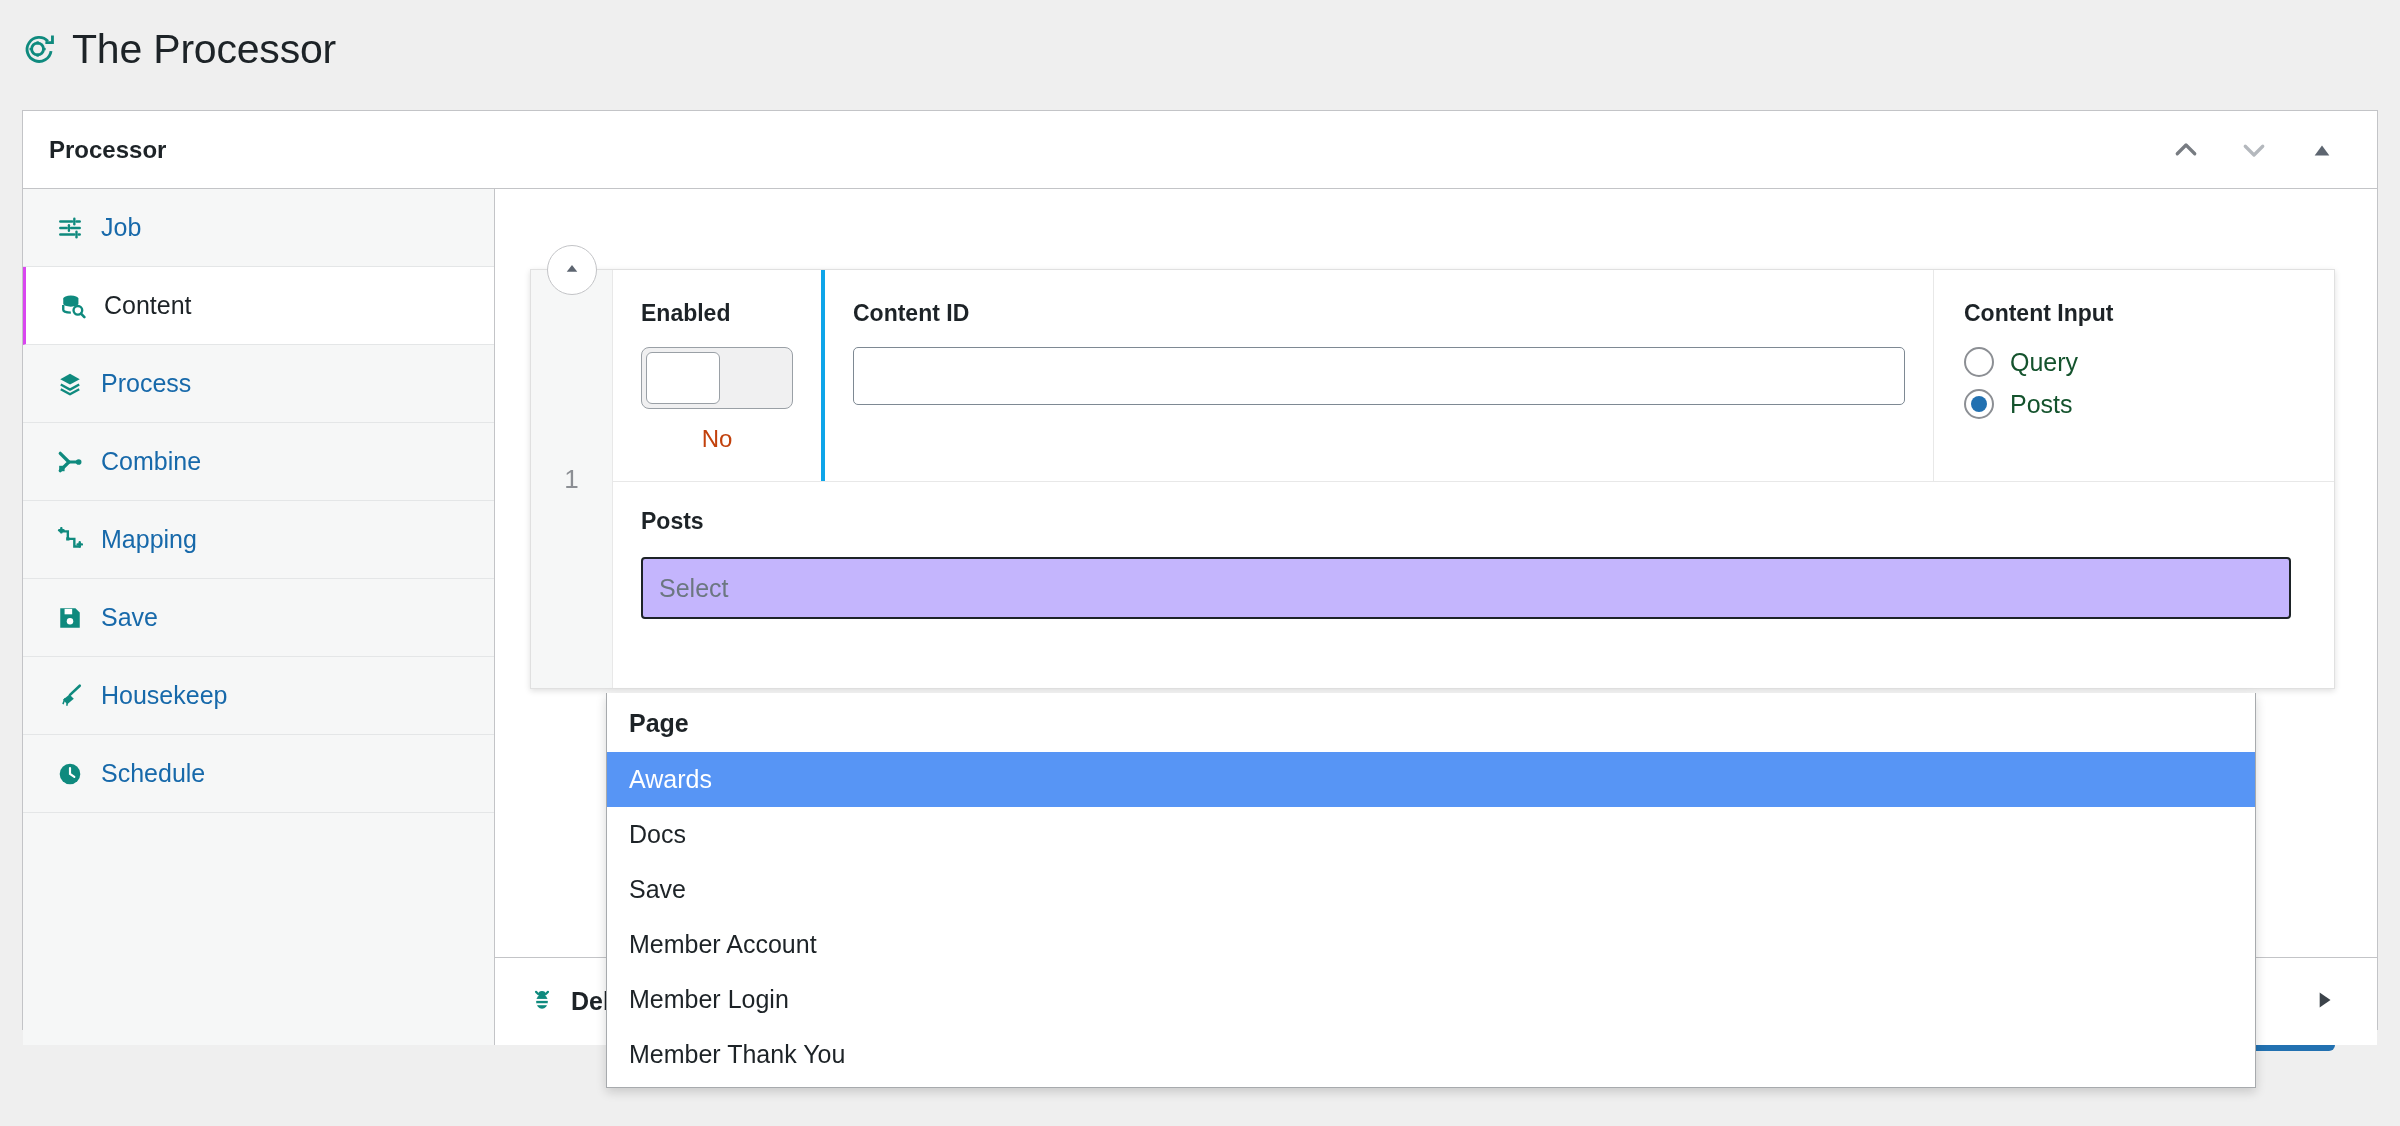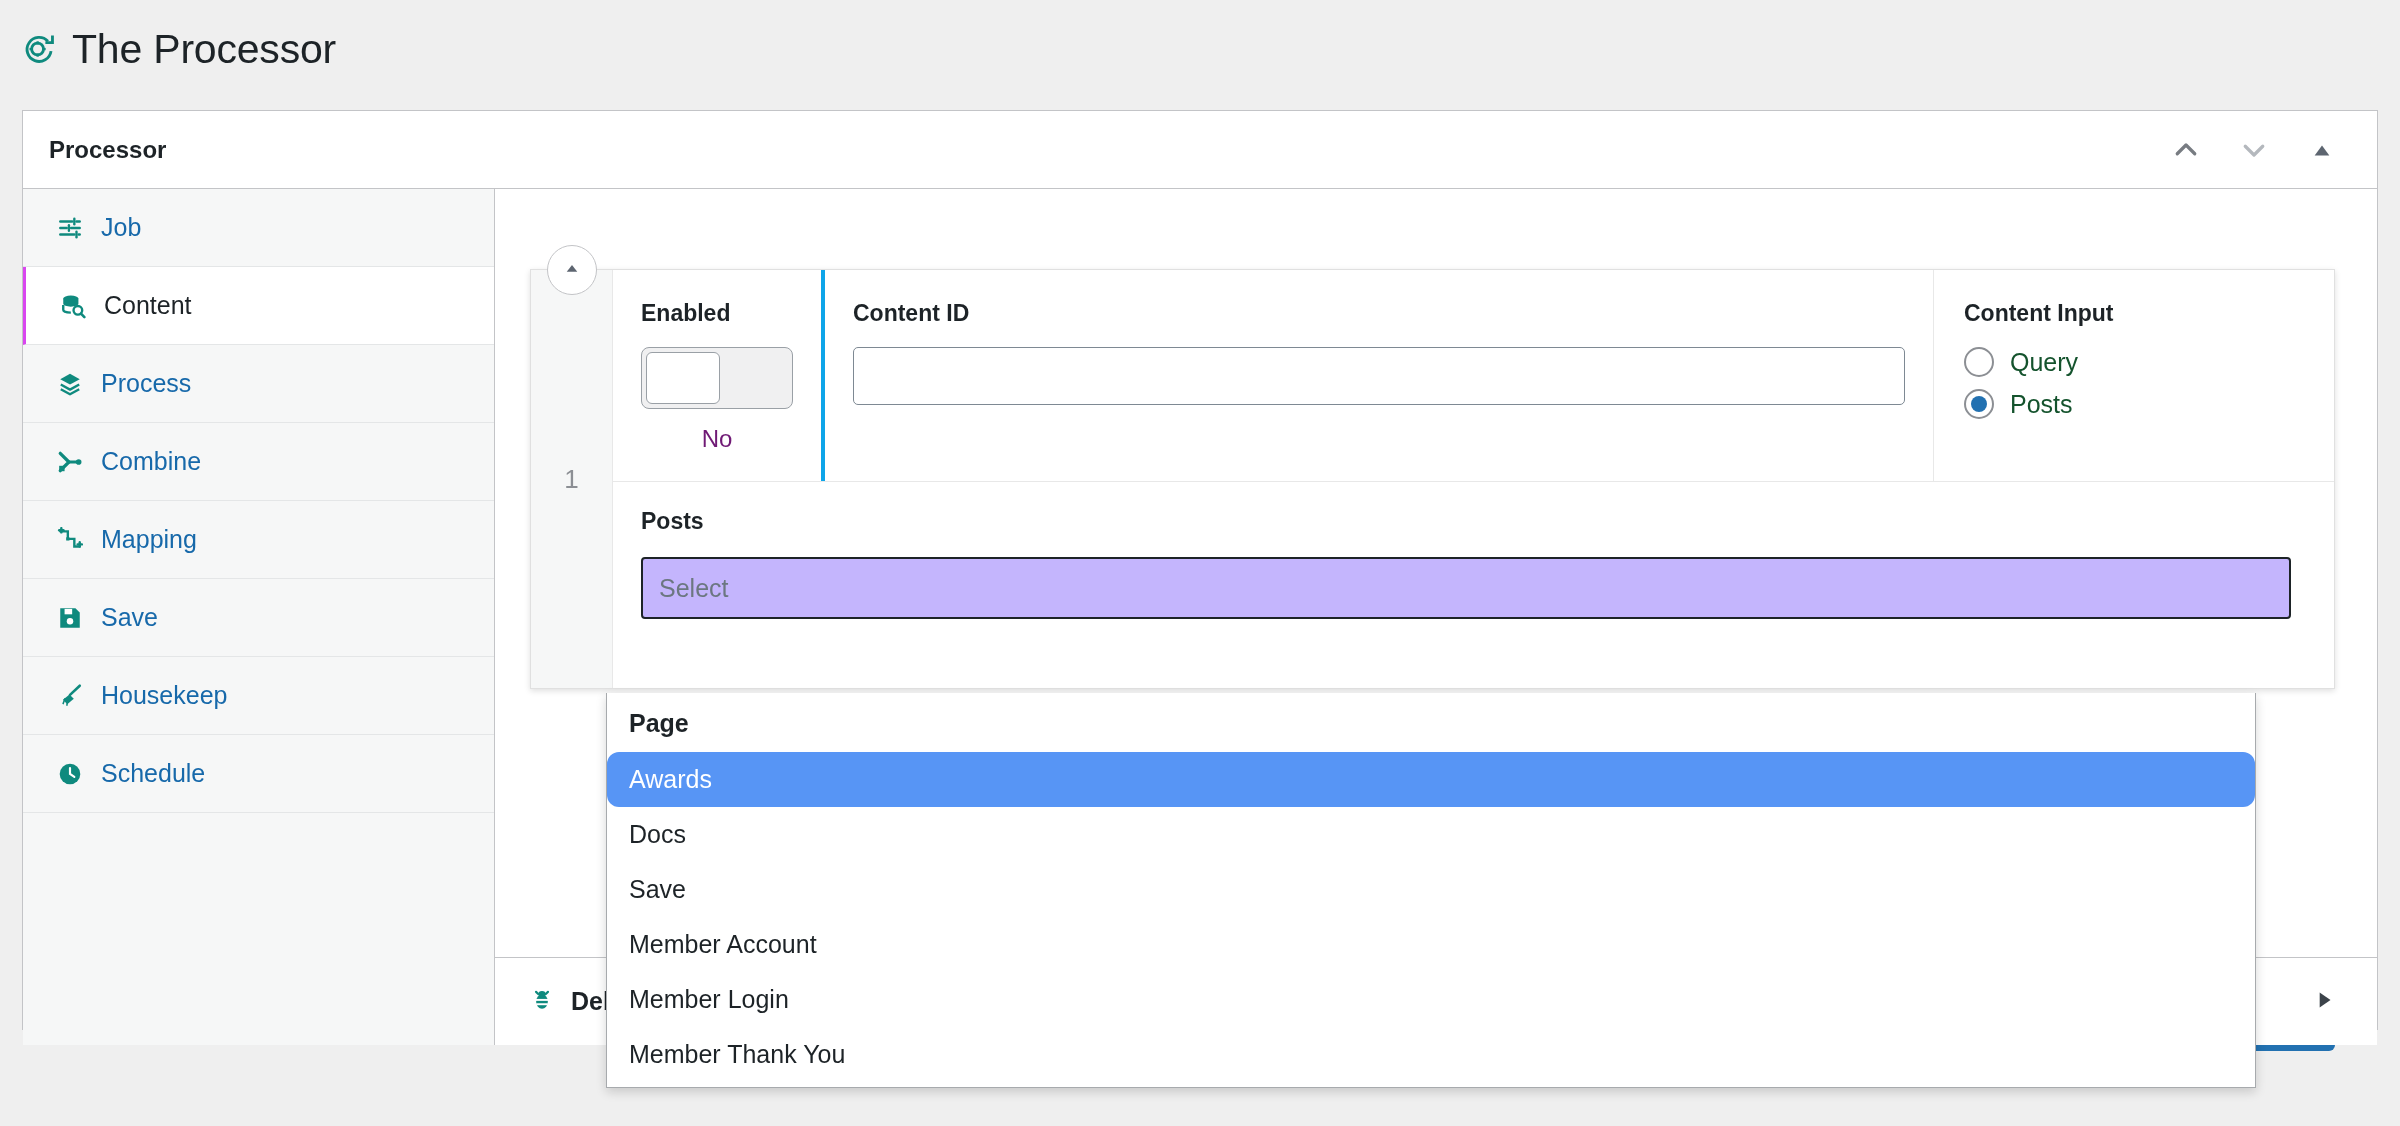--- a/index.html
+++ b/index.html
@@ -145,21 +145,21 @@
     cursor: pointer;
   }
   .toggle-knob {
     width: 74px; height: 52px;
     background: #fff;
     border: 1px solid #9aa0a6;
     border-radius: 6px;
   }
   .toggle-state {
     margin-top: 16px;
-    font-size: 24px; color: #701a75;
+    font-size: 24px; color: #c2410c;
     text-align: center; width: 152px;
   }
 
   .text-input {
     width: 100%; height: 58px;
     border: 1px solid #7e8993;
     border-radius: 5px;
     background: #fff;
     font-size: 23px;
     padding: 0 14px;
@@ -254,21 +254,20 @@
     z-index: 50;
   }
   .dd-group {
     font-size: 25px; font-weight: bold; color: #1d2327;
     padding: 16px 22px 14px 22px;
   }
   .dd-option {
     font-size: 25px; color: #1d2327;
     padding: 13px 22px;
     cursor: pointer;
-    border-radius: 12px;
   }
   .dd-option.highlight { background: #5795f5; color: #fff; }
 </style>
 </head>
 <body>
 
 <div class="page-header">
   <span class="brand-icon">
     <svg viewBox="0 0 24 24" width="34" height="34">
       <path d="M20.5 13.5a8.5 8.5 0 1 1-2.2-7" fill="none" stroke="#0f8a7e" stroke-width="2"></path>

